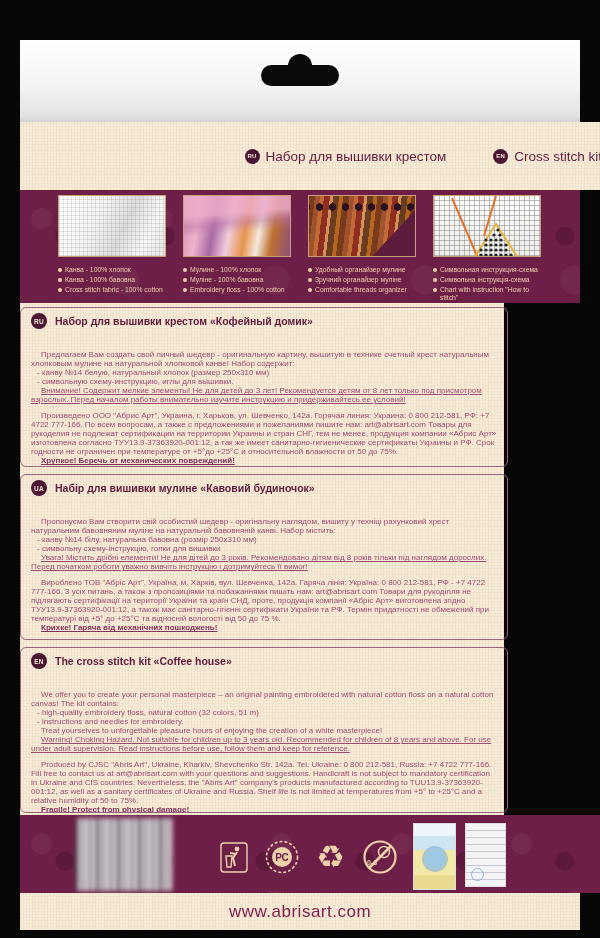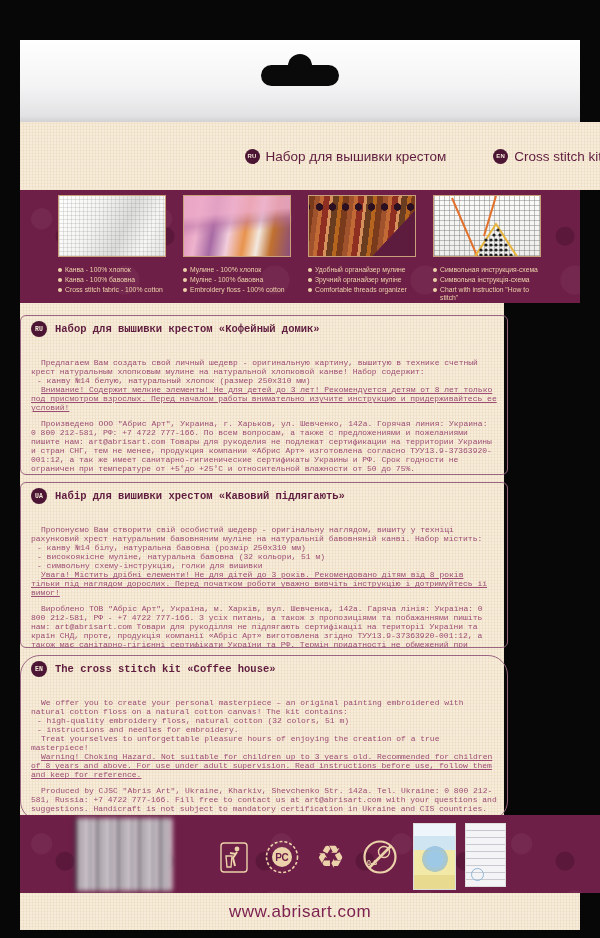--- a/index.html
+++ b/index.html
@@ -71,34 +71,34 @@
     background-size:auto,13px 10px,auto,auto;
     background-position:0 0, 4px 6px, 0 0, 0 0;
     background-repeat:no-repeat,repeat-x,repeat,repeat;}
   .ph-chart{background:
     repeating-linear-gradient(0deg, rgba(120,120,120,.45) 0 1px, transparent 1px 5px),
     repeating-linear-gradient(90deg, rgba(120,120,120,.45) 0 1px, transparent 1px 5px),
     linear-gradient(180deg,#fbfbfa 0%,#ededea 100%);}
   .ph-chart svg{position:absolute;left:0;top:0;}
 
   
-  .content{position:absolute;left:0;top:263px;width:484px;height:512px;padding:12px 0;font-family:Liberation Mono, monospace;}
+  .content{position:absolute;left:0;top:263px;width:484px;height:512px;padding:4px 0;}
   .section-box{position:relative;margin:0 auto 7px auto;width:488px;
     border:1px solid var(--border);border-radius:6px;padding:5px 10px 4px 10px;
     overflow:hidden;background:transparent;}
   .sec-title{display:flex;align-items:center;gap:8px;margin-bottom:2px;}
   .sec-title .badge{min-width:16px;height:16px;font-size:6.5px;}
   .sec-title-text{color:var(--txt-dark);font-size:10.5px;font-weight:bold;}
   .sec-body{color:var(--txt);font-size:8px;line-height:1.13;margin-top:21px;}
   .sec-body p{text-indent:10px;}
   .sec-body .item{text-indent:6px;}
   .warn{text-decoration:underline;}
   .gap{height:7px;}
   .fragile{font-weight:bold;text-decoration:underline;color:#82325c;text-indent:16px;}
-  .sec-ru{height:160px;} .sec-ua{height:166px;} .sec-en{height:166px;border-radius:20px;}
+  .sec-ru{height:160px;} .sec-ua{height:166px;} .sec-en{height:166px;}
 
   
   .footer-band{position:absolute;left:0;top:775px;width:584px;height:78px;}
   .barcode{position:absolute;left:55px;top:3px;width:97px;height:73px;border-radius:2px;
     background:
       repeating-linear-gradient(90deg,#3a3340 0 3px,#efe7ea 3px 7px,#4a4150 7px 9px,#f2eaee 9px 14px,#332c3a 14px 16px,#ece2e8 16px 21px),
       #f0e6ec;
     filter:blur(2.6px);}
   .foot-icons{position:absolute;left:200px;top:24px;display:flex;align-items:center;gap:17px;}
   .ficon{display:flex;align-items:center;justify-content:center;}
@@ -257,54 +257,54 @@
     <div class="content creambg">
 
       <div class="section-box sec-ru">
         <div class="sec-title">
           <span class="badge">RU</span>
           <span class="sec-title-text">Набор для вышивки крестом «Кофейный домик»</span>
         </div>
         <div class="sec-body">
           <p>Предлагаем Вам создать свой личный шедевр - оригинальную картину, вышитую в технике счетный крест натуральным  хлопковым мулине на натуральной хлопковой канве! Набор содержит:</p>
           <div class="item">- канву №14 белую, натуральный хлопок (размер 250х310 мм)</div>
+          <div class="item">- символьную схему-инструкцию, иглы для вышивки.</div>
           <p class="warn">Внимание! Содержит мелкие элементы! Не для детей до 3 лет! Рекомендуется детям от 8 лет только под присмотром взрослых. Перед началом работы внимательно изучите инструкцию и придерживайтесь ее условий!</p>
           <div class="gap"></div>
           <p>Произведено ООО "Абрис Арт", Украина, г. Харьков, ул. Шевченко, 142а. Горячая линия: Украина: 0 800 212-581, РФ: +7 4722 777-166. По всем вопросам, а также с предложениями и пожеланиями пишите нам: art@abrisart.com Товары для рукоделия не подлежат сертификации на территории Украины и стран СНГ, тем не менее, продукция компании «Абрис Арт» изготовлена согласно ТУУ13.9-37363920-001:12, а так же имеет санитарно-гигиенические сертификаты Украины и РФ. Срок годности не ограничен при температуре от +5°до +25°С и относительной влажности от 50 до 75%.</p>
           <p class="fragile">Хрупкое! Беречь от механических повреждений!</p>
         </div>
       </div>
 
       <div class="section-box sec-ua">
         <div class="sec-title">
           <span class="badge">UA</span>
-          <span class="sec-title-text">Набір для вишивки хрестом «Кавовий підлягають»</span>
+          <span class="sec-title-text">Набір для вишивки мулине «Кавовий будиночок»</span>
         </div>
         <div class="sec-body">
           <p>Пропонуємо Вам створити свій особистий шедевр - оригінальну наглядом, вишиту у техніці рахунковий хрест натуральним бавовняним муліне на натуральній бавовняній канві. Набор містить:</p>
           <div class="item">- канву №14 білу, натуральна бавовна (розмір 250х310 мм)</div>
-          <div class="item">- високоякісне муліне, натуральна бавовна (32 кольори, 51 м)</div>
           <div class="item">- символьну схему-інструкцію, голки для вишивки</div>
           <p class="warn">Увага! Містить дрібні елементи! Не для дітей до 3 років. Рекомендовано дітям від 8 років тільки під наглядом дорослих.  Перед початком роботи уважно вивчіть інструкцію і дотримуйтесь її вимог!</p>
           <div class="gap"></div>
           <p>Вироблено  ТОВ "Абріс Арт", Україна, м. Харків, вул. Шевченка, 142а. Гаряча лінія: Україна: 0 800 212-581, РФ - +7 4722 777-166. З усіх питань, а також з пропозиціями та побажаннями пишіть нам: art@abrisart.com  Товари для рукоділля не підлягають сертифікації на території України та країн СНД, проте, продукція компанії «Абріс Арт» виготовлена згідно ТУУ13.9-37363920-001:12, а також має санітарно-гігієнні сертифікати України та РФ. Термін придатності не обмежений при температурі від +5° до +25°С та відносній вологості від 50 до 75 %.</p>
           <p class="fragile">Крихке! Гаряча від механічних пошкоджень!</p>
         </div>
       </div>
 
       <div class="section-box sec-en">
         <div class="sec-title">
           <span class="badge">EN</span>
           <span class="sec-title-text">The cross stitch kit «Coffee house»</span>
         </div>
         <div class="sec-body">
           <p>We offer you to create your personal masterpiece – an original painting embroidered with natural cotton floss on a natural cotton canvas! The kit contains:</p>
           <div class="item">- high-quality embroidery floss, natural cotton (32 colors, 51 m)</div>
           <div class="item">- instructions and needles for embroidery.</div>
-          <p>Treat yourselves to unforgettable pleasure hours of enjoying the creation of a true masterpiece!</p>
+          <p>Treat yourselves to unforgettable pleasure hours of enjoying the creation of a white masterpiece!</p>
           <p class="warn">Warning! Choking Hazard. Not suitable for children up to 3 years old. Recommended for children of 8 years and above. For use under adult supervision. Read instructions before use, follow them and keep for reference.</p>
           <div class="gap"></div>
           <p>Produced by  CJSC "Abris Art", Ukraine, Kharkiv,  Shevchenko  Str. 142a. Tel. Ukraine: 0 800 212-581, Russia: +7 4722 777-166. Fill free to contact us at art@abrisart.com with your questions and suggestions. Handicraft is not subject to mandatory certification in Ukraine and CIS countries. Nevertheless, the "Abris Art" company's products manufactured according to TUU13.9-37363920-001:12, as well as a sanitary certificates of Ukraine and Russia. Shelf life is not limited at temperatures from +5° to +25°C and a relative humidity of 50 to 75%.</p>
           <p class="fragile">Fragile! Protect from physical damage!</p>
         </div>
       </div>
 
     </div>
 
     <div class="footer-band maroonbg">

